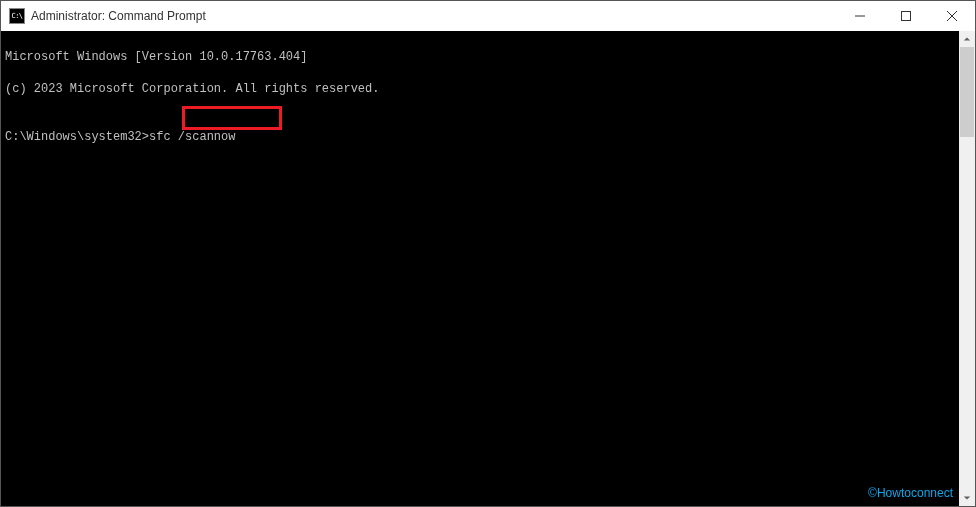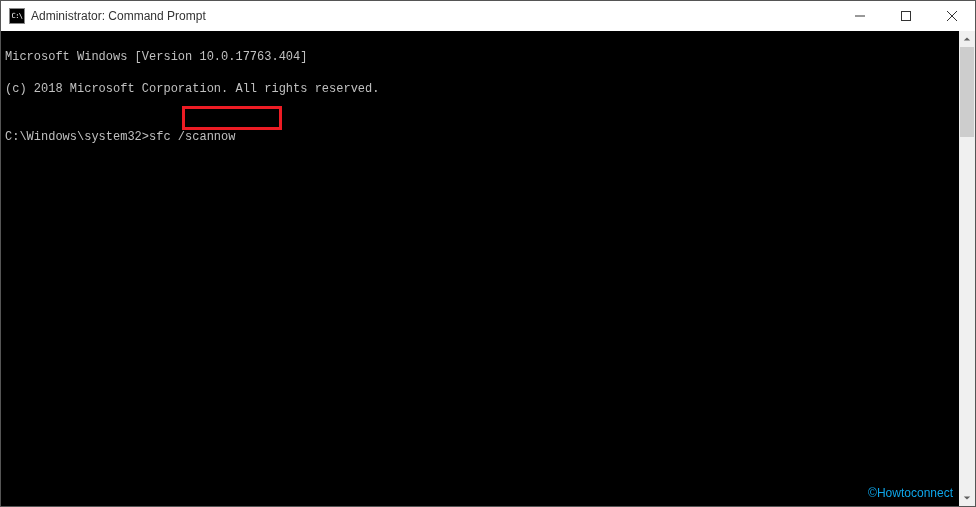--- a/index.html
+++ b/index.html
@@ -178,21 +178,21 @@
             <line x1="0" y1="0" x2="10" y2="10" stroke-width="1"></line>
             <line x1="10" y1="0" x2="0" y2="10" stroke-width="1"></line>
           </svg>
       </div>
     </div>
   </div>
 
   <div class="terminal-area">
     <div class="terminal-content">
 <span class="terminal-line">Microsoft Windows [Version 10.0.17763.404]</span>
-<span class="terminal-line">(c) 2018 Microsoft Corporation. All rights reserved.</span>
+<span class="terminal-line">(c) 2023 Microsoft Corporation. All rights reserved.</span>
 <span class="terminal-line"></span>
 <span class="terminal-line"><span class="prompt-line">C:\Windows\system32&gt;</span><span class="prompt-line">sfc /scannow</span><span class="cursor"></span></span>
     </div>
 
     <div class="highlight-box"></div>
 
     <div class="scrollbar">
       <div class="scrollbar-btn top">
         <svg viewBox="0 0 10 10">
             <path d="M1 7 L5 3 L9 7 Z"></path>

